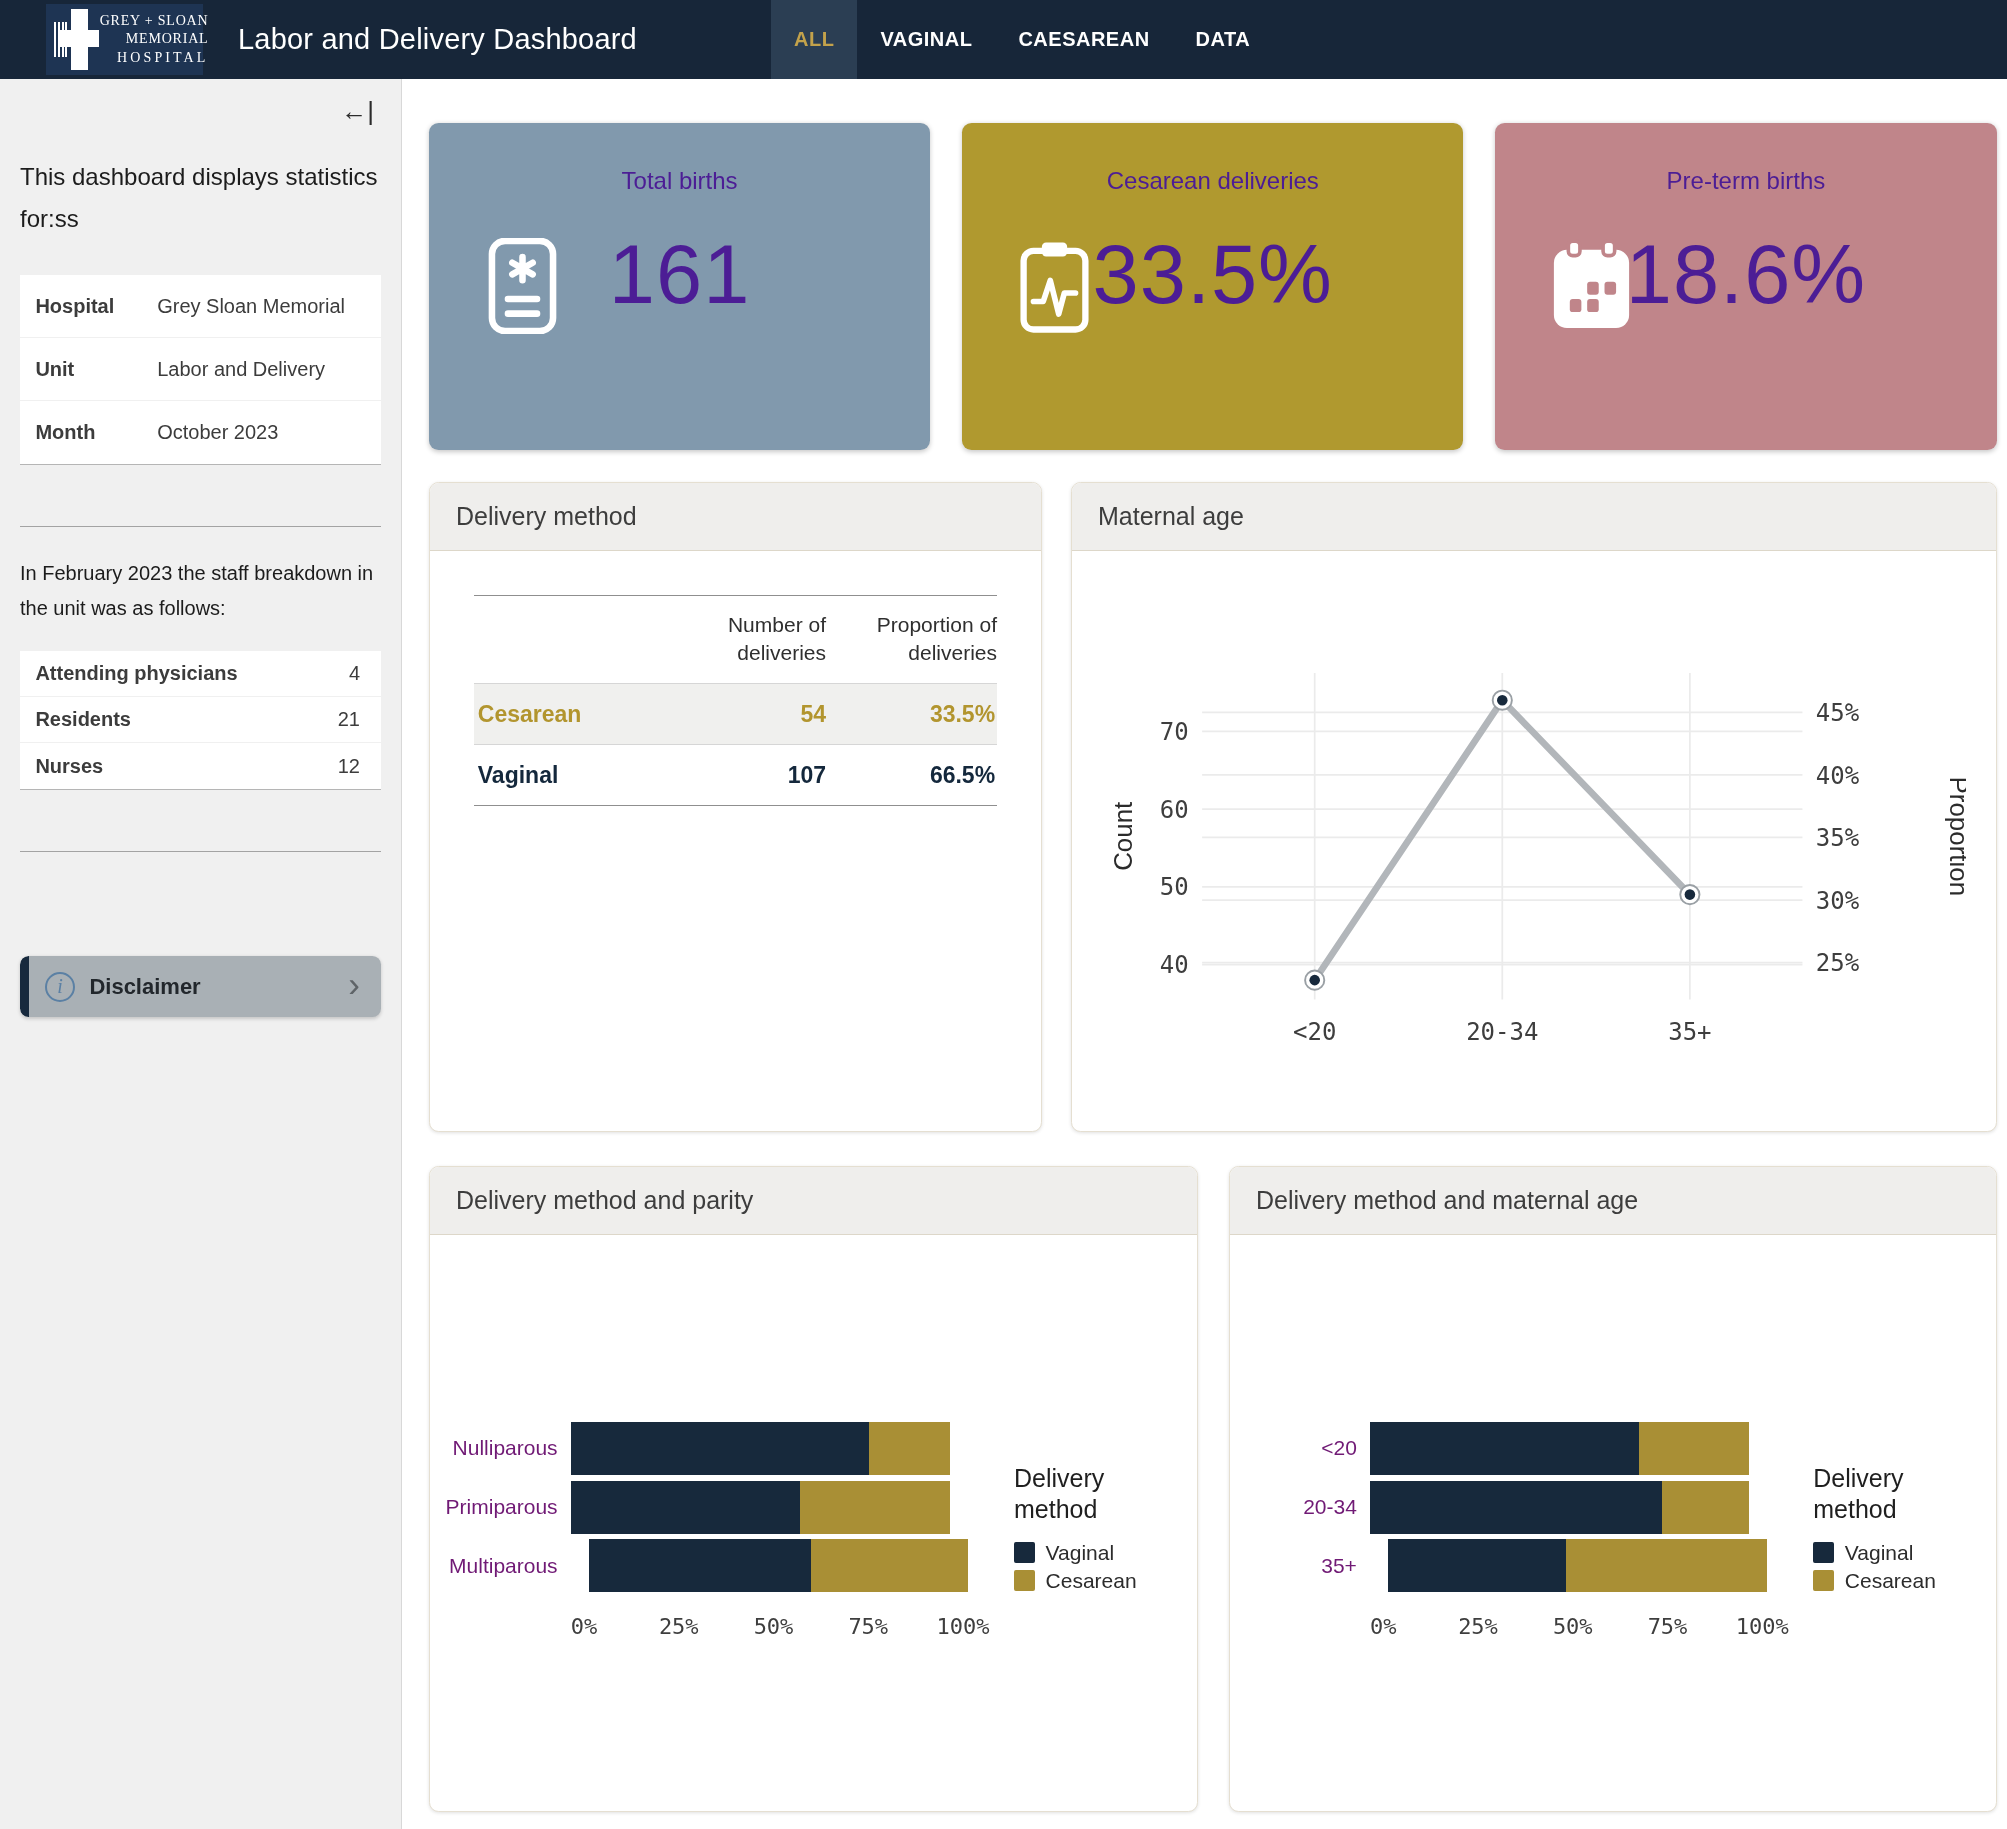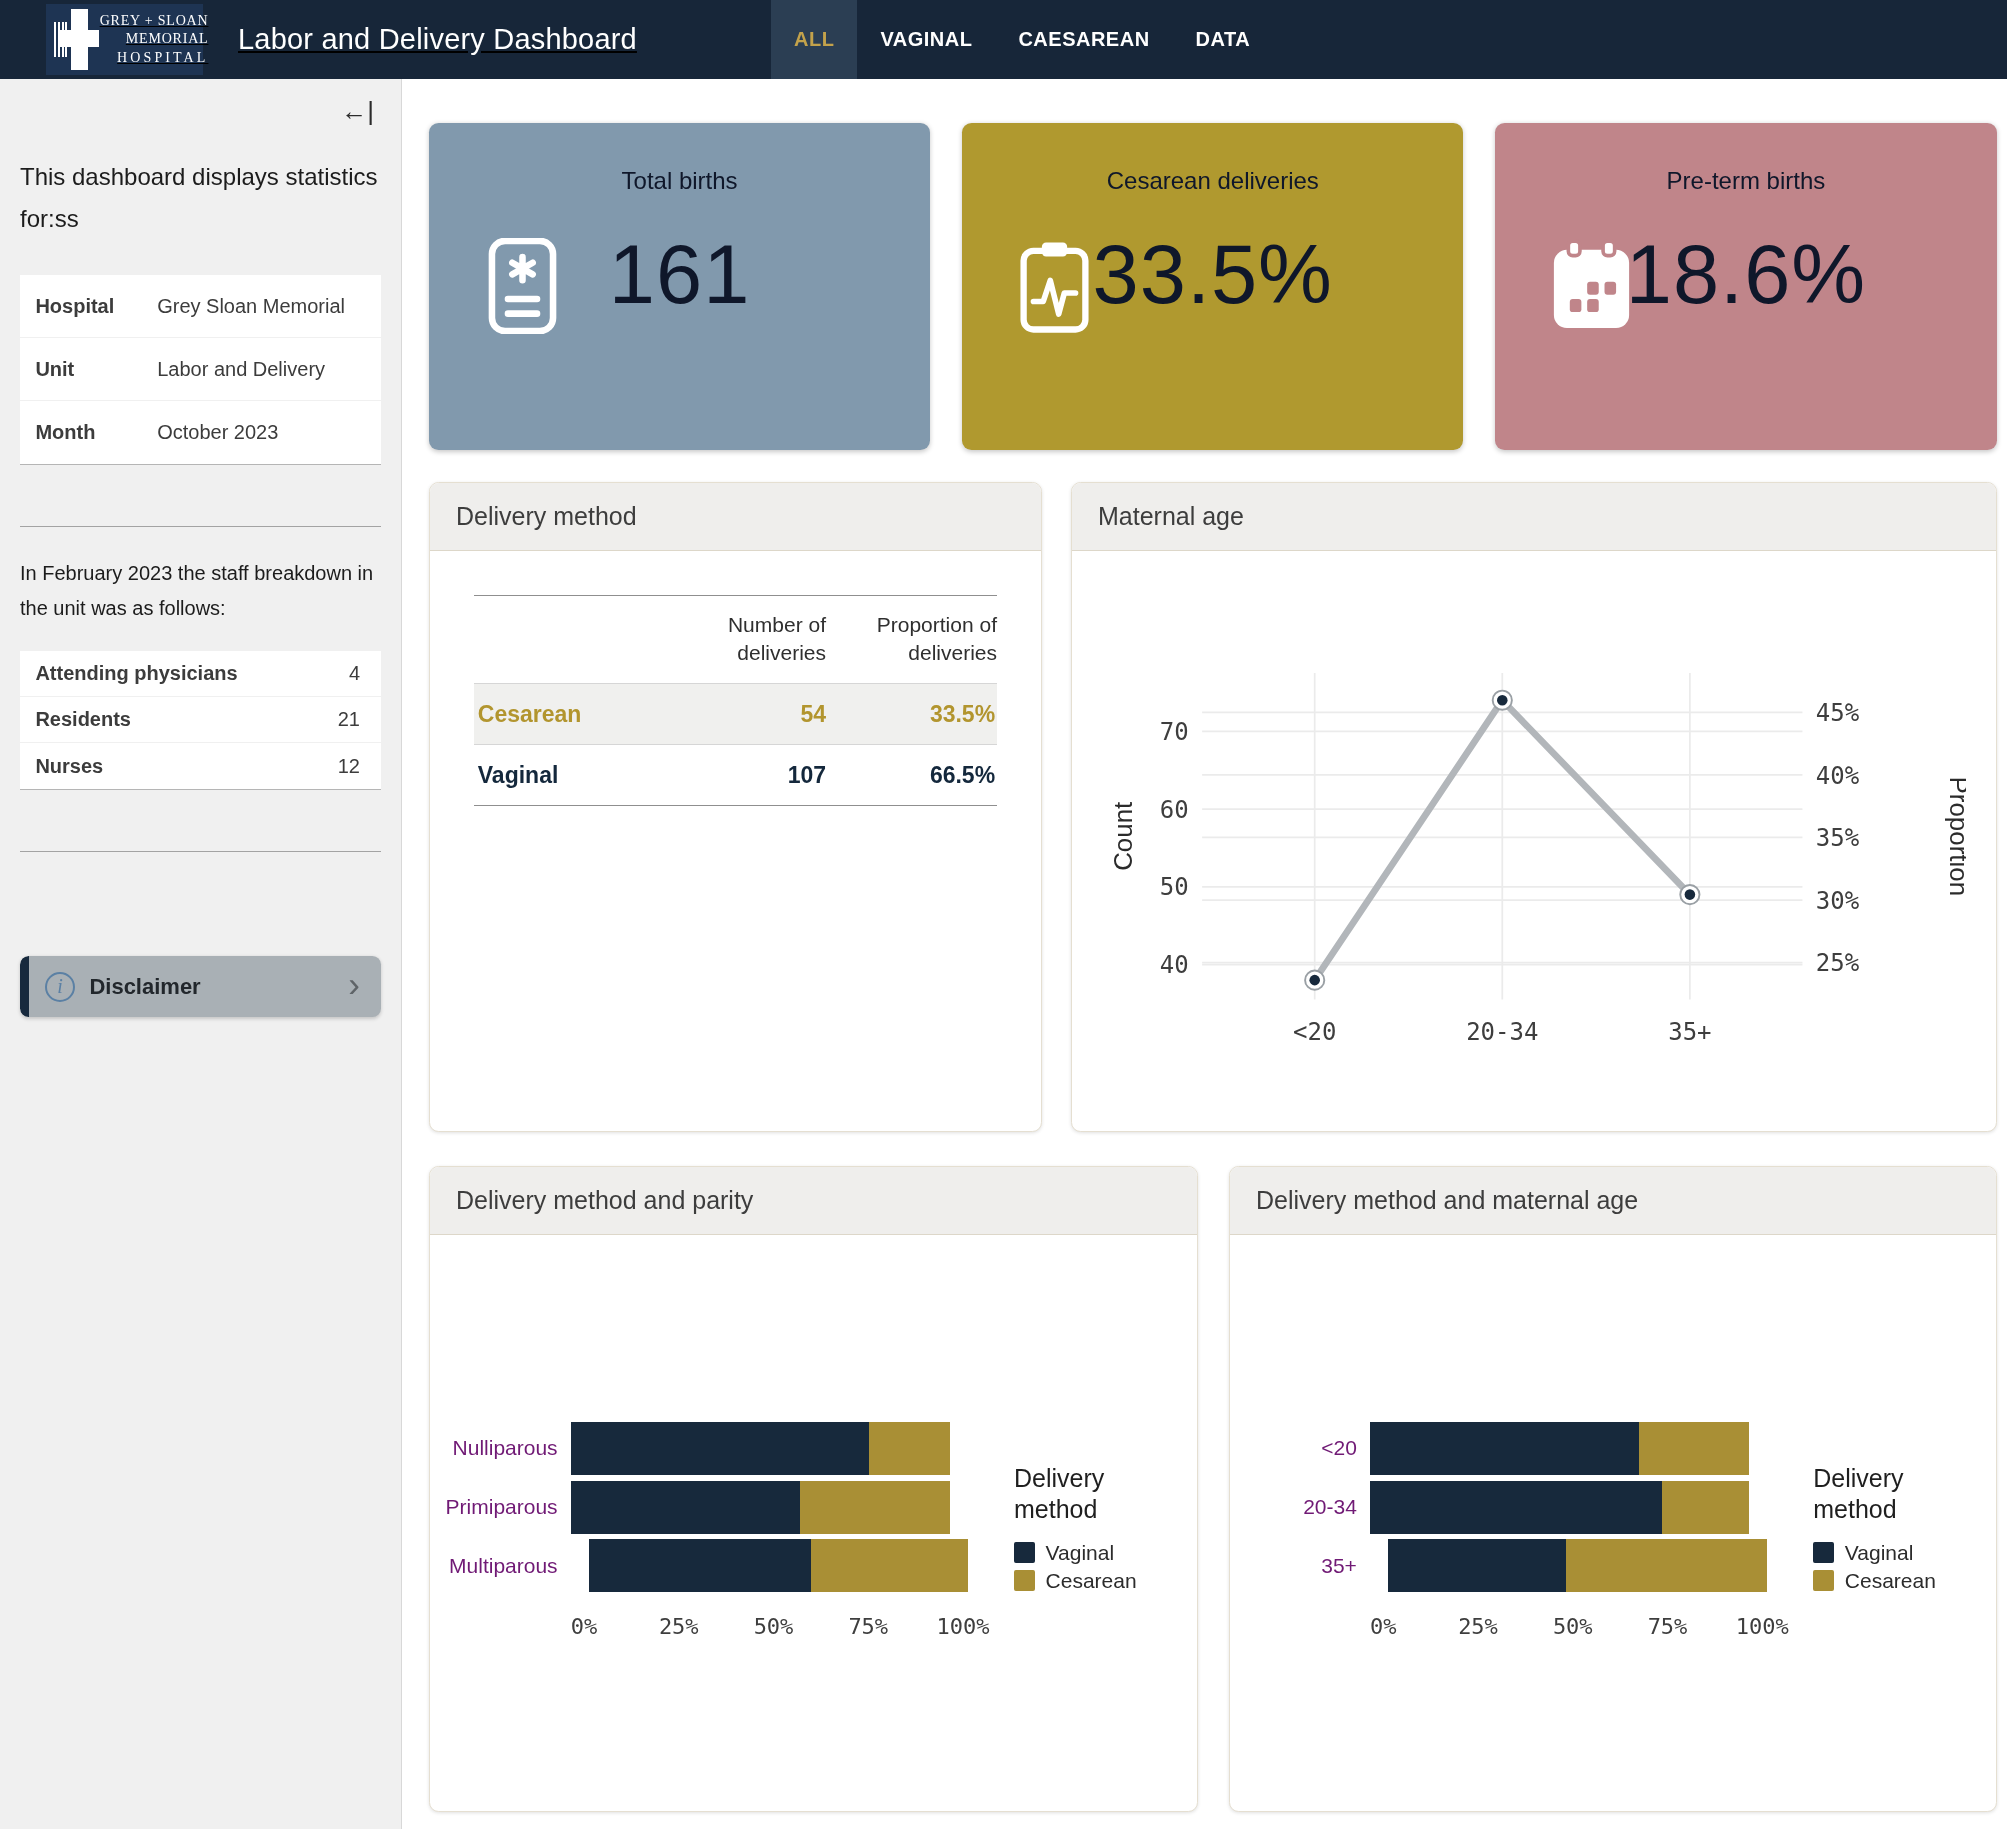--- a/index.html
+++ b/index.html
@@ -1,20 +1,20 @@
 <!DOCTYPE html>
 <html><head>
 <meta charset="utf-8">
 <style>
   * { margin:0; padding:0; box-sizing:border-box; }
   html,body { width:2008px; height:1829px; overflow:hidden; background:#ffffff;
     font-family:"Liberation Sans", sans-serif; }
 
   
-  .header { height:79px; background:#172639; display:flex; align-items:center; position:relative;text-decoration:underline; }
+  .header { height:79px; background:#172639; display:flex; align-items:center; position:relative; }
   .logo { margin-left:46px; width:157px; height:71px; background:#1e3453; display:flex;
     align-items:center; padding:3.8px 5.8px 3.8px 7.7px; }
   .logo-cross { width:46px; height:61px; position:relative; flex:none; }
   .logo-cross .stripes { position:absolute; left:0; top:13.4px; width:13.4px; height:35px;
     background:repeating-linear-gradient(90deg,#ffffff 0 1.9px,#1e3453 1.9px 3.8px); }
   .logo-cross .v { position:absolute; left:17.3px; top:0; width:17.3px; height:61px; background:#ffffff; }
   .logo-cross .h { position:absolute; left:5.8px; top:21px; width:40px; height:17.3px; background:#ffffff; }
   .logo-text { color:#fff; font-family:"Liberation Serif", serif; font-size:14px; line-height:1.3;
     text-align:right; width:100%; letter-spacing:0.8px; white-space:nowrap; }
   .logo-text .l3 { letter-spacing:3.1px; }
@@ -50,21 +50,21 @@
   .disclaimer-btn::before { content:""; position:absolute; left:0; top:0; bottom:0; width:8.6px;
     background:#17293d; border-radius:8.6px 0 0 8.6px; }
   .info-icon { width:30px; height:30px; border:2.4px solid #5b80a4; border-radius:50%; color:#5b80a4;
     font-family:"Liberation Serif", serif; font-style:italic; font-size:20px; display:flex;
     align-items:center; justify-content:center; flex:none; }
   .disclaimer-label { margin-left:14.4px; font-size:22px; font-weight:bold; color:#22272c; }
   .disclaimer-chevron { position:absolute; right:21px; font-size:35px; color:#5f6468; line-height:1; top:9.6px; }
 
   
   .cards { display:flex; gap:32px; height:327px; }
-  .card { flex:1; border-radius:9.6px; color:#0f172a; position:relative;
+  .card { flex:1; border-radius:9.6px; color:#4c1d95; position:relative;
     box-shadow:0 1.9px 4.8px rgba(0,0,0,.22); }
   .card-title { text-align:center; margin-top:44px; font-size:24px; font-weight:500; }
   .card-icon { position:absolute; left:56px; top:115px; }
   .card-value { position:absolute; left:0; right:0; top:104px; text-align:center; font-size:83px;
     font-weight:300; letter-spacing:1px; }
 
   
   .row2 { margin-top:32px; display:flex; gap:29px; height:650px; }
   .row3 { margin-top:34px; display:flex; gap:31px; height:646px; }
   .panel { background:#ffffff; border:1px solid #e5dfd1; border-radius:9.6px;

